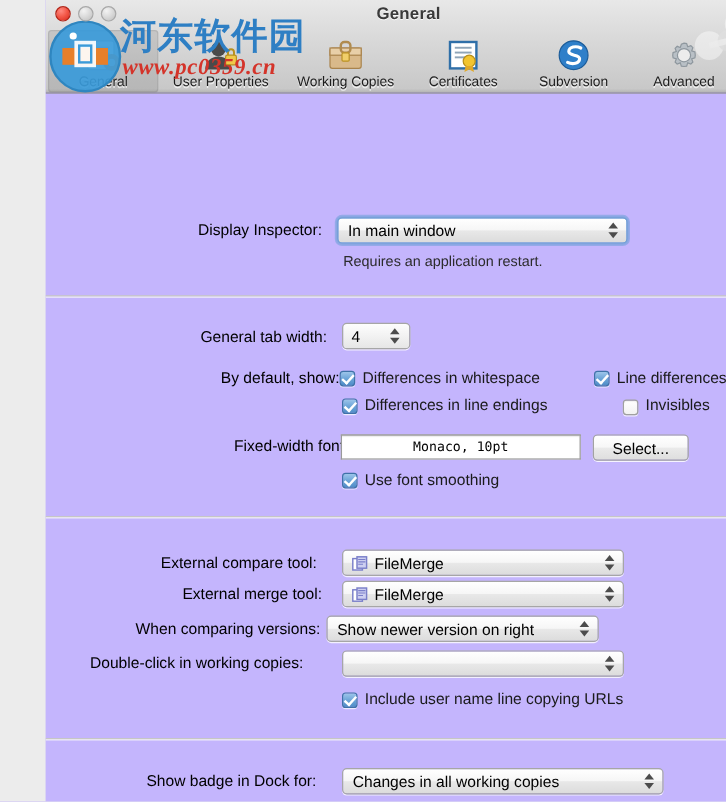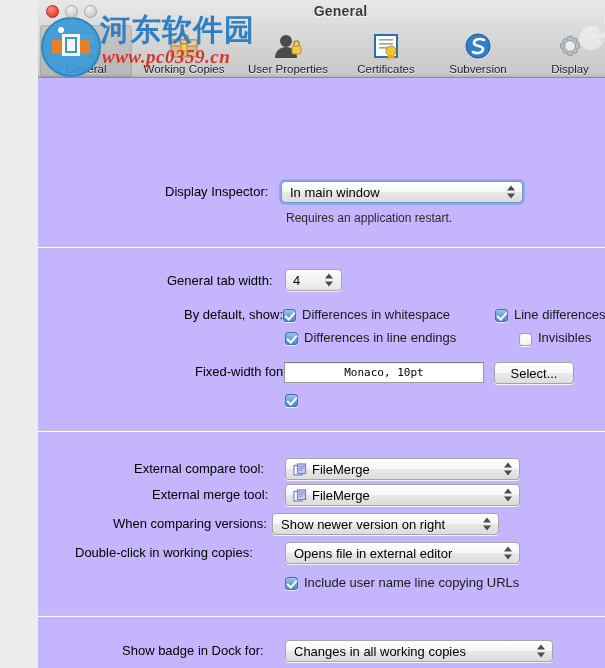--- a/index.html
+++ b/index.html
@@ -336,39 +336,39 @@
             <circle cx="24" cy="22" r="7" fill="#e87b28"></circle>
             <circle cx="24" cy="22" r="3" fill="#f6d7b6"></circle>
           </svg>
         </span>
         <span class="tb-label">General</span>
       </div>
 
       <div class="tb-item wide">
         <span class="tb-icon">
           <svg width="34" height="32" viewBox="0 0 34 32">
+            <circle cx="15" cy="11" r="6" fill="#4a4a4a"></circle>
+            <path d="M4 28c0-7 5-11 11-11s11 4 11 11z" fill="#4a4a4a"></path>
+            <rect x="21" y="16" width="9" height="8" rx="1.5" fill="#f0c94a" stroke="#b8901b" stroke-width="1"></rect>
+            <path d="M23 16v-2.5a2.5 2.5 0 0 1 5 0V16" fill="none" stroke="#b8901b" stroke-width="1.6"></path>
+          </svg>
+        </span>
+        <span class="tb-label">User Properties</span>
+      </div>
+
+      <div class="tb-item wide">
+        <span class="tb-icon">
+          <svg width="34" height="32" viewBox="0 0 34 32">
             <rect x="4" y="10" width="26" height="17" rx="2" fill="#d9b98a" stroke="#a9834c" stroke-width="1"></rect>
             <rect x="4" y="10" width="26" height="6" fill="#e8cfa8" stroke="#a9834c" stroke-width="1"></rect>
             <rect x="13" y="5" width="8" height="9" rx="3" fill="none" stroke="#b08b4e" stroke-width="2"></rect>
             <rect x="14" y="14" width="6" height="7" rx="1" fill="#f0cf6a" stroke="#b99023" stroke-width="1"></rect>
           </svg>
         </span>
         <span class="tb-label">Working Copies</span>
-      </div>
-
-      <div class="tb-item wide">
-        <span class="tb-icon">
-          <svg width="34" height="32" viewBox="0 0 34 32">
-            <circle cx="15" cy="11" r="6" fill="#4a4a4a"></circle>
-            <path d="M4 28c0-7 5-11 11-11s11 4 11 11z" fill="#4a4a4a"></path>
-            <rect x="21" y="16" width="9" height="8" rx="1.5" fill="#f0c94a" stroke="#b8901b" stroke-width="1"></rect>
-            <path d="M23 16v-2.5a2.5 2.5 0 0 1 5 0V16" fill="none" stroke="#b8901b" stroke-width="1.6"></path>
-          </svg>
-        </span>
-        <span class="tb-label">User Properties</span>
       </div>
 
       <div class="tb-item">
         <span class="tb-icon">
           <svg width="34" height="32" viewBox="0 0 34 32">
             <rect x="6" y="5" width="22" height="22" fill="#ffffff" stroke="#2f6fa8" stroke-width="2"></rect>
             <rect x="10" y="9" width="14" height="1.6" fill="#8fa5b8"></rect>
             <rect x="10" y="13" width="14" height="1.6" fill="#8fa5b8"></rect>
             <rect x="10" y="17" width="9" height="1.6" fill="#8fa5b8"></rect>
             <circle cx="22" cy="21" r="5" fill="#f2c531" stroke="#b8901b" stroke-width="1"></circle>
@@ -391,21 +391,21 @@
 
       <div class="tb-item">
         <span class="tb-icon">
           <svg width="34" height="32" viewBox="0 0 34 32">
             <g fill="#b9c0c6" stroke="#8e979e" stroke-width="1">
               <path d="M17 3l2.2.3.9 2.7 2.6-1 1.7 1.7-1 2.6 2.7.9L26.4 13l-.3 2.2-2.7.9 1 2.6-1.7 1.7-2.6-1-.9 2.7-2.2.3-2.2-.3-.9-2.7-2.6 1-1.7-1.7 1-2.6-2.7-.9L7.6 13l.3-2.2 2.7-.9-1-2.6L11.3 5.6l2.6 1 .9-2.7z" transform="translate(0,3)"></path>
             </g>
             <circle cx="17" cy="16" r="5.5" fill="#ececec" stroke="#8e979e" stroke-width="1"></circle>
           </svg>
         </span>
-        <span class="tb-label">Display</span>
+        <span class="tb-label">Advanced</span>
       </div>
 
     </div>
 
     <div class="wm-logo">
       <svg width="62" height="62" viewBox="0 0 62 62">
         <circle cx="31" cy="31" r="29" fill="#3a9ad9" opacity="0.92"></circle>
         <rect x="12" y="24" width="38" height="14" fill="#f07d20" opacity="0.95"></rect>
         <circle cx="31" cy="31" r="29" fill="none" stroke="#2f86c0" stroke-width="2"></circle>
         <rect x="22" y="18" width="18" height="22" fill="#ffffff" opacity="0.92"></rect>
@@ -460,20 +460,21 @@
     </div>
 
     <div class="abs" style="left:157px; top:286px;">Fixed-width font:</div>
     <div class="abs textfield" style="left:246px; top:284px; width:200px;">
       <span>Monaco, 10pt</span>
     </div>
     <div class="abs pushbutton" style="left:456px; top:284px; width:80px;">Select...</div>
 
     <div class="abs cb-row" style="left:247px; top:314px;">
       <span class="checkbox on"></span>
+      <span class="cb-label">Use font smoothing</span>
     </div>
 
     <div class="abs sep" style="left:0; top:352px; width:605px;"></div>
 
     <div class="abs" style="left:96px; top:383px;">External compare tool:</div>
     <div class="abs popup" style="left:247px; top:380px; width:235px; padding-left:26px;">
       <span class="abs" style="left:6px; top:3px;">
         <svg width="16" height="16" viewBox="0 0 16 16">
           <rect x="2" y="3.5" width="8" height="9.5" fill="#ffffff" stroke="#7a7fc9" stroke-width="1.2"></rect>
           <rect x="5.5" y="2" width="8" height="9.5" fill="#cdcff0" stroke="#7a7fc9" stroke-width="1.2"></rect>
@@ -507,21 +508,20 @@
     <div class="abs popup" style="left:234px; top:435px; width:227px;">
       <span>Show newer version on right</span>
       <span class="arrows">
         <span class="arrow-up"></span>
           <span class="arrow-dn"></span>
       </span>
     </div>
 
     <div class="abs" style="left:37px; top:467px;">Double-click in working copies:</div>
     <div class="abs popup" style="left:247px; top:464px; width:235px;">
-      <span>Opens file in external editor</span>
       <span class="arrows">
         <span class="arrow-up"></span>
           <span class="arrow-dn"></span>
       </span>
     </div>
 
     <div class="abs cb-row" style="left:247px; top:497px;">
       <span class="checkbox on"></span>
       <span class="cb-label">Include user name line copying URLs</span>
     </div>

